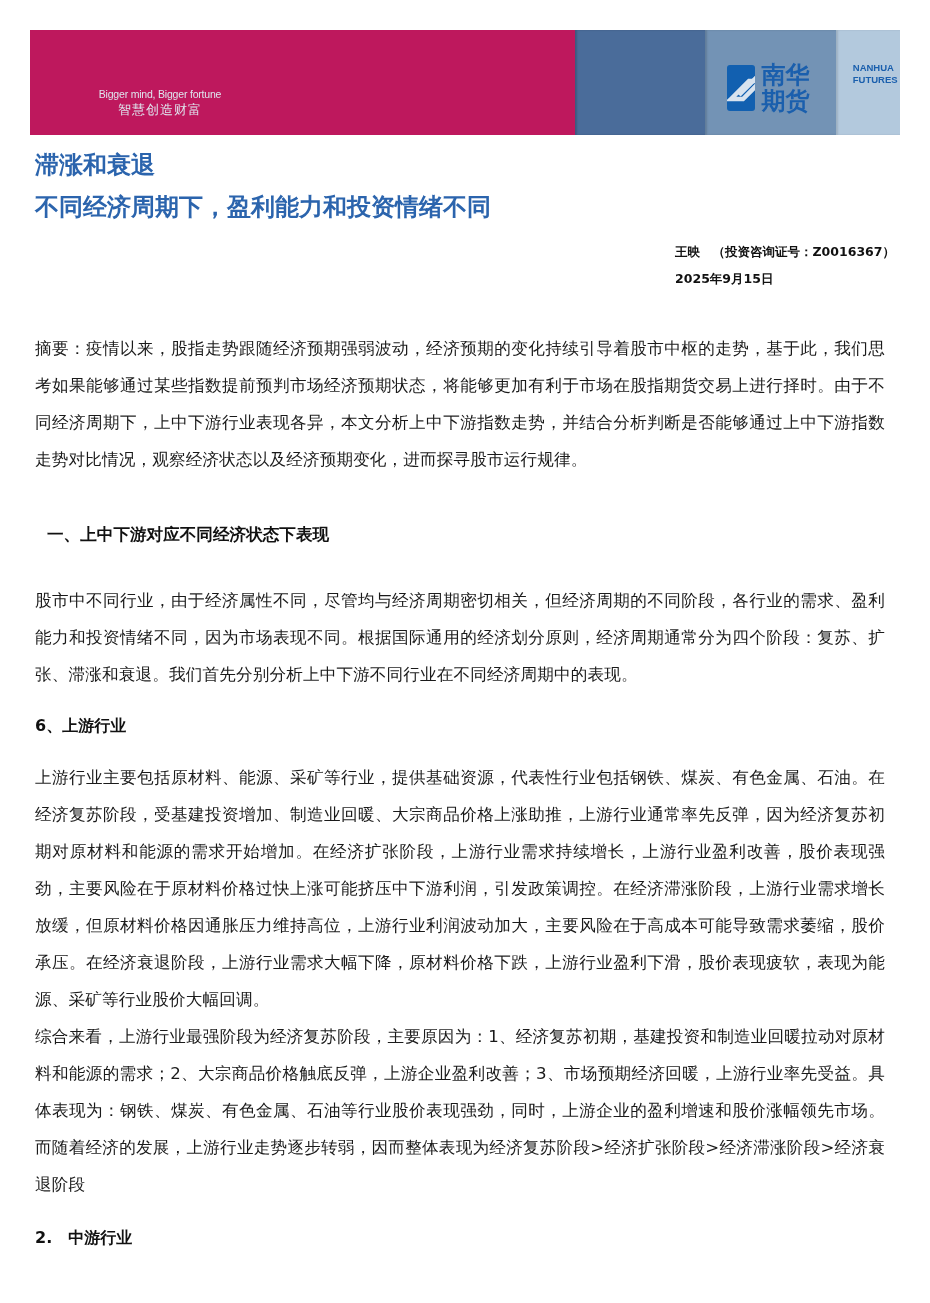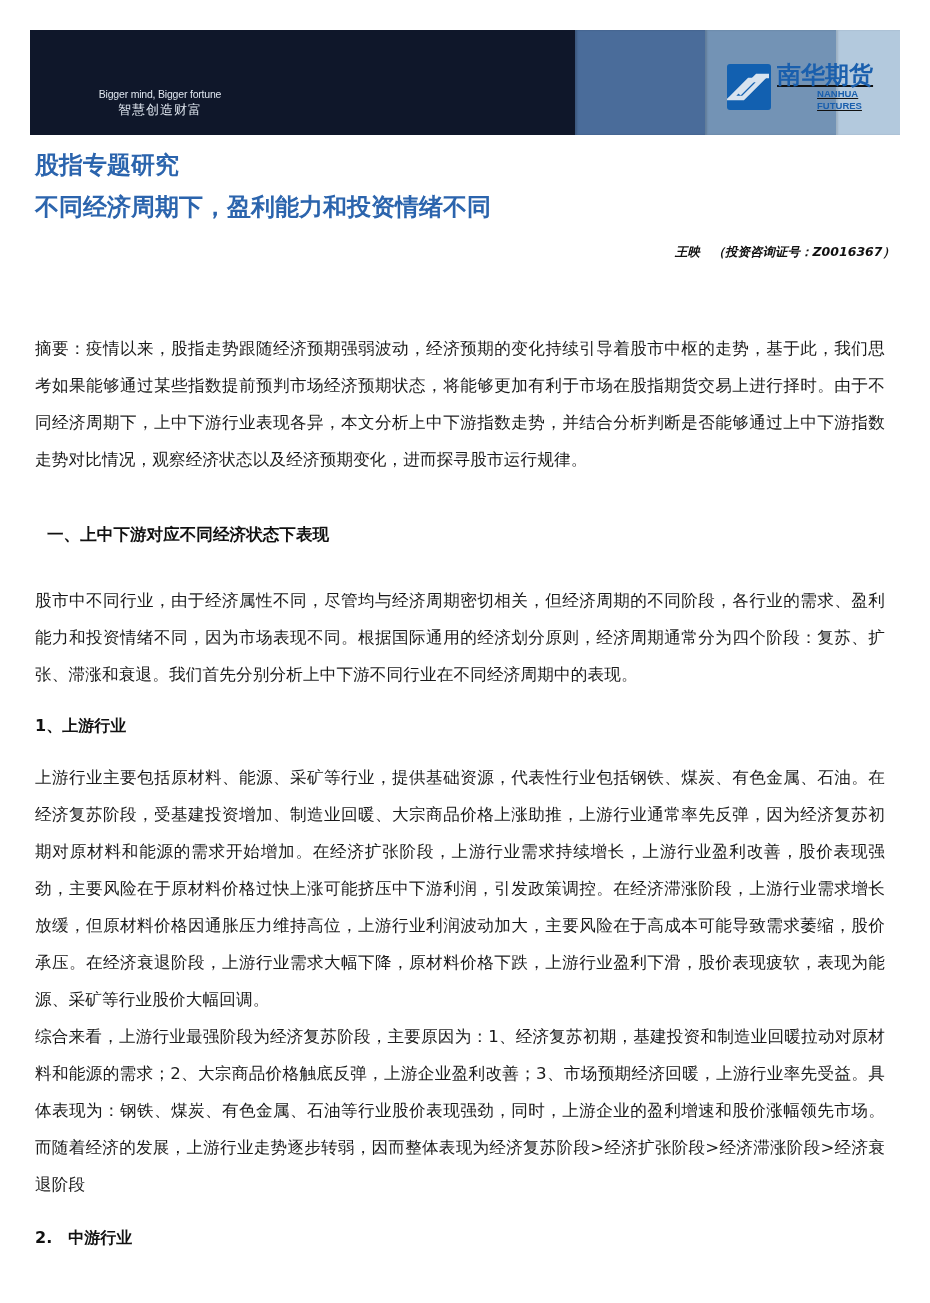--- a/index.html
+++ b/index.html
@@ -17,21 +17,21 @@
     }
     .banner {
       position: absolute;
       left: 30px;
       top: 30px;
       width: 870px;
       height: 105px;
       display: flex;
     }
     .band { height: 100%; position: relative; }
-    .band-1 { width: 545px; background: #0f172a; }
+    .band-1 { width: 545px; background: #be185d; }
     .band-2 { width: 130px; background: #4a6c9a; box-shadow: inset 2px 0 2px rgba(0,0,0,0.18); }
     .band-3 { width: 131px; background: #7393b5; box-shadow: inset 2px 0 2px rgba(0,0,0,0.15); }
     .band-4 { width: 64px; background: #b3c9dd; box-shadow: inset 2px 0 2px rgba(0,0,0,0.12); }
     .slogan {
       position: absolute;
       left: 60px;
       top: 57px;
       width: 140px;
       text-align: center;
       color: #dfe6ef;
@@ -61,22 +61,21 @@
       height: 46px;
       background: #1260b0;
       border-radius: 3px;
       position: relative;
       overflow: hidden;
     }
     .logo-mark svg { position: absolute; left: 0; top: 0; }
     .logo-text {
       margin-left: 6px;
       display: flex;
-      flex-direction: column;
-      text-decoration: underline;
+      flex-direction: row;
     }
     .logo-zh {
       font-size: 24px;
       font-weight: bold;
       color: #1a5fad;
       line-height: 26px;
       letter-spacing: 0px;
     }
     .logo-en {
       font-family: "Liberation Sans", sans-serif;
@@ -101,21 +100,20 @@
     }
     .title-2 { margin-top: 12px; }
     .meta {
       position: absolute;
       right: 35px;
       top: 238px;
       font-size: 12.5px;
       font-weight: bold;
       line-height: 27px;
       color: #111;
-      font-style: italic;
     }
     .meta div { white-space: nowrap; }
     .content {
       position: absolute;
       left: 35px;
       top: 330px;
       width: 850px;
     }
     .para {
       font-size: 16.6px;
@@ -165,39 +163,40 @@
       </svg>
     </div>
     <div class="logo-text">
       <span class="logo-zh">南华期货</span>
       <span class="logo-en">NANHUA FUTURES</span>
     </div>
   </div>
 </div>
 
 <div class="titles">
-  <h1 class="title-1">股指专题研究</h1>
+  <h1 class="title-1">滞涨和衰退</h1>
   <h2 class="title-2">不同经济周期下，盈利能力和投资情绪不同</h2>
 </div>
 
 <div class="meta">
   <div>王映　（投资咨询证号：Z0016367）</div>
+  <div>2025年9月15日</div>
 </div>
 
 <div class="content">
   <p class="para">摘要：疫情以来，股指走势跟随经济预期强弱波动，经济预期的变化持续引导着股市中枢的走势，基于此，我们思考如果能够通过某些指数提前预判市场经济预期状态，将能够更加有利于市场在股指期货交易上进行择时。由于不同经济周期下，上中下游行业表现各异，本文分析上中下游指数走势，并结合分析判断是否能够通过上中下游指数走势对比情况，观察经济状态以及经济预期变化，进而探寻股市运行规律。</p>
 
   <div style="height:33px"></div>
   <h3 class="h1">一、上中下游对应不同经济状态下表现</h3>
 
   <div style="height:23px"></div>
   <p class="para">股市中不同行业，由于经济属性不同，尽管均与经济周期密切相关，但经济周期的不同阶段，各行业的需求、盈利能力和投资情绪不同，因为市场表现不同。根据国际通用的经济划分原则，经济周期通常分为四个阶段：复苏、扩张、滞涨和衰退。我们首先分别分析上中下游不同行业在不同经济周期中的表现。</p>
 
   <div style="height:21px"></div>
-  <h4 class="h2">1、上游行业</h4>
+  <h4 class="h2">6、上游行业</h4>
 
   <div style="height:21px"></div>
   <p class="para">上游行业主要包括原材料、能源、采矿等行业，提供基础资源，代表性行业包括钢铁、煤炭、有色金属、石油。在经济复苏阶段，受基建投资增加、制造业回暖、大宗商品价格上涨助推，上游行业通常率先反弹，因为经济复苏初期对原材料和能源的需求开始增加。在经济扩张阶段，上游行业需求持续增长，上游行业盈利改善，股价表现强劲，主要风险在于原材料价格过快上涨可能挤压中下游利润，引发政策调控。在经济滞涨阶段，上游行业需求增长放缓，但原材料价格因通胀压力维持高位，上游行业利润波动加大，主要风险在于高成本可能导致需求萎缩，股价承压。在经济衰退阶段，上游行业需求大幅下降，原材料价格下跌，上游行业盈利下滑，股价表现疲软，表现为能源、采矿等行业股价大幅回调。</p>
   <p class="para">综合来看，上游行业最强阶段为经济复苏阶段，主要原因为：1、经济复苏初期，基建投资和制造业回暖拉动对原材料和能源的需求；2、大宗商品价格触底反弹，上游企业盈利改善；3、市场预期经济回暖，上游行业率先受益。具体表现为：钢铁、煤炭、有色金属、石油等行业股价表现强劲，同时，上游企业的盈利增速和股价涨幅领先市场。而随着经济的发展，上游行业走势逐步转弱，因而整体表现为经济复苏阶段&gt;经济扩张阶段&gt;经济滞涨阶段&gt;经济衰退阶段</p>
 
   <div style="height:23px"></div>
   <h4 class="h2">2.　中游行业</h4>
 </div>
 
 </body></html>

